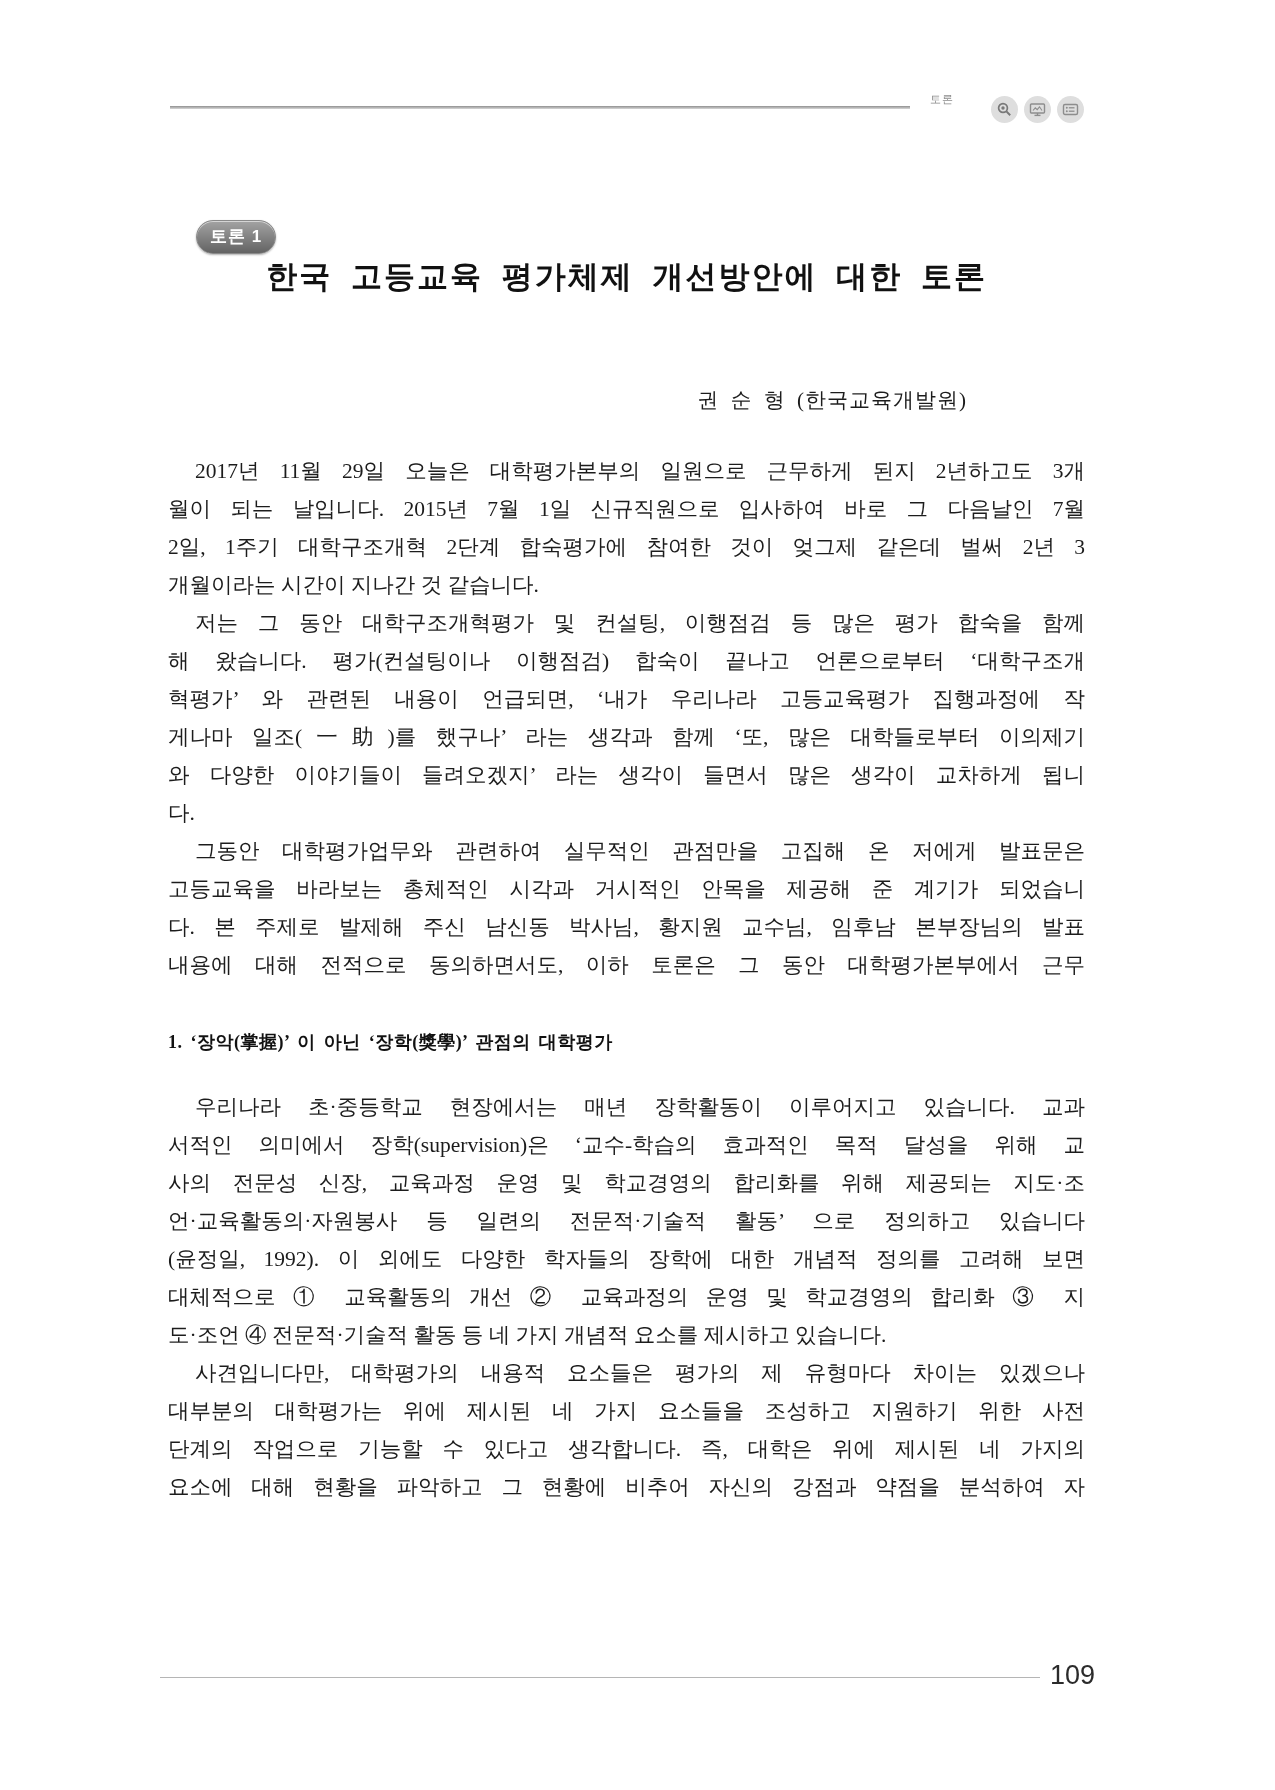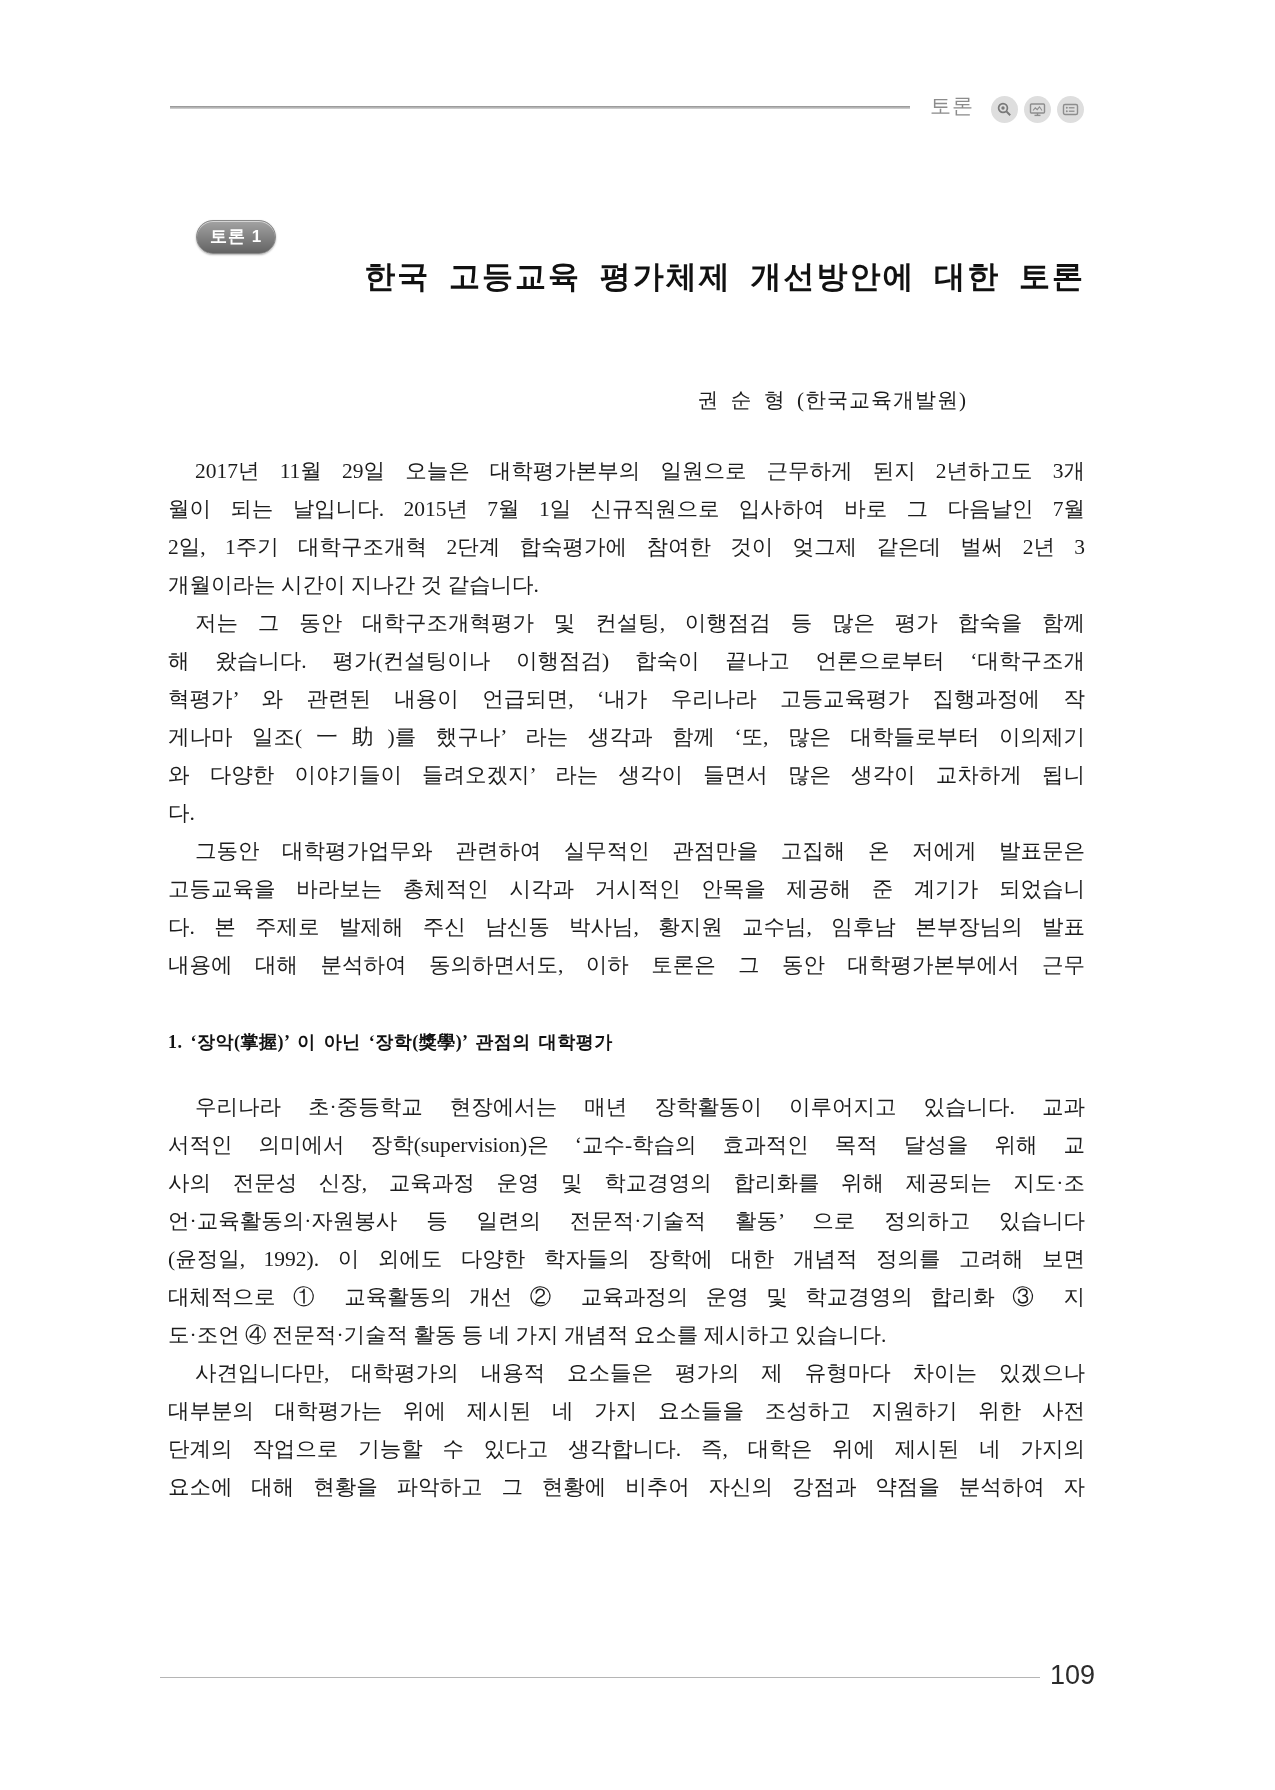--- a/index.html
+++ b/index.html
@@ -13,21 +13,21 @@
   }
 
   
   .header-rule {
     position:absolute; left:170px; top:106px; width:740px; height:3px;
     background:linear-gradient(#8f8f8f,#d8d8d8);
   }
   .header-label {
     position:absolute; left:930px; top:92px;
     font-family:"Liberation Sans","DejaVu Sans",sans-serif;
-    font-size:21px; color:#8c8c8c; letter-spacing:1px;
+    font-size:11px; color:#8c8c8c; letter-spacing:1px;
   }
   .header-icons {
     position:absolute; left:991px; top:96px;
     display:flex; gap:6px;
   }
   .icon-circle {
     width:27px; height:27px; border-radius:50%;
     background:#dedede;
     display:flex; align-items:center; justify-content:center;
     border:none; padding:0; cursor:pointer;
@@ -42,21 +42,21 @@
     font-size:17px; font-weight:bold; color:#ffffff;
     background:linear-gradient(#a3a3a3,#636363);
     border:1px solid #8a8a8a; border-radius:17px;
     box-shadow: inset 0 1px 0 rgba(255,255,255,.55), 0 1px 2px rgba(0,0,0,.3);
     letter-spacing:1px;
   }
 
   
   .page-title {
     position:absolute; left:168px; top:256px; width:917px;
-    text-align:right;
+    text-align:center;
     font-size:31px; font-weight:bold;
     letter-spacing:2px; word-spacing:9px;
     color:#111;
   }
   .author-line {
     position:absolute; left:168px; top:386px; width:917px;
     text-align:right; padding-right:118px;
     font-size:21px; word-spacing:5px; letter-spacing:1px;
   }
 
@@ -142,21 +142,21 @@
       <div class="text-line fill">해 왔습니다. 평가(컨설팅이나 이행점검) 합숙이 끝나고 언론으로부터 ‘대학구조개</div>
       <div class="text-line fill">혁평가’ 와 관련된 내용이 언급되면, ‘내가 우리나라 고등교육평가 집행과정에 작</div>
       <div class="text-line fill">게나마 일조(一助)를 했구나’ 라는 생각과 함께 ‘또, 많은 대학들로부터 이의제기</div>
       <div class="text-line fill">와 다양한 이야기들이 들려오겠지’ 라는 생각이 들면서 많은 생각이 교차하게 됩니</div>
       <div class="text-line">다.</div>
     </div>
     <div class="paragraph">
       <div class="text-line fill first">그동안 대학평가업무와 관련하여 실무적인 관점만을 고집해 온 저에게 발표문은</div>
       <div class="text-line fill">고등교육을 바라보는 총체적인 시각과 거시적인 안목을 제공해 준 계기가 되었습니</div>
       <div class="text-line fill">다. 본 주제로 발제해 주신 남신동 박사님, 황지원 교수님, 임후남 본부장님의 발표</div>
-      <div class="text-line fill">내용에 대해 분석하여 동의하면서도, 이하 토론은 그 동안 대학평가본부에서 근무</div>
+      <div class="text-line fill">내용에 대해 전적으로 동의하면서도, 이하 토론은 그 동안 대학평가본부에서 근무</div>
     </div>
     <div class="section-heading">1.  ‘장악(掌握)’ 이 아닌 ‘장학(獎學)’ 관점의 대학평가</div>
     <div class="paragraph">
       <div class="text-line fill first">우리나라 초·중등학교 현장에서는 매년 장학활동이 이루어지고 있습니다. 교과</div>
       <div class="text-line fill">서적인 의미에서 장학(supervision)은 ‘교수-학습의 효과적인 목적 달성을 위해 교</div>
       <div class="text-line fill">사의 전문성 신장, 교육과정 운영 및 학교경영의 합리화를 위해 제공되는 지도·조</div>
       <div class="text-line fill">언·교육활동의·자원봉사 등 일련의 전문적·기술적 활동’ 으로 정의하고 있습니다</div>
       <div class="text-line fill">(윤정일, 1992). 이 외에도 다양한 학자들의 장학에 대한 개념적 정의를 고려해 보면</div>
       <div class="text-line fill">대체적으로 ① 교육활동의 개선 ② 교육과정의 운영 및 학교경영의 합리화 ③ 지</div>
       <div class="text-line">도·조언 ④ 전문적·기술적 활동 등 네 가지 개념적 요소를 제시하고 있습니다.</div>

